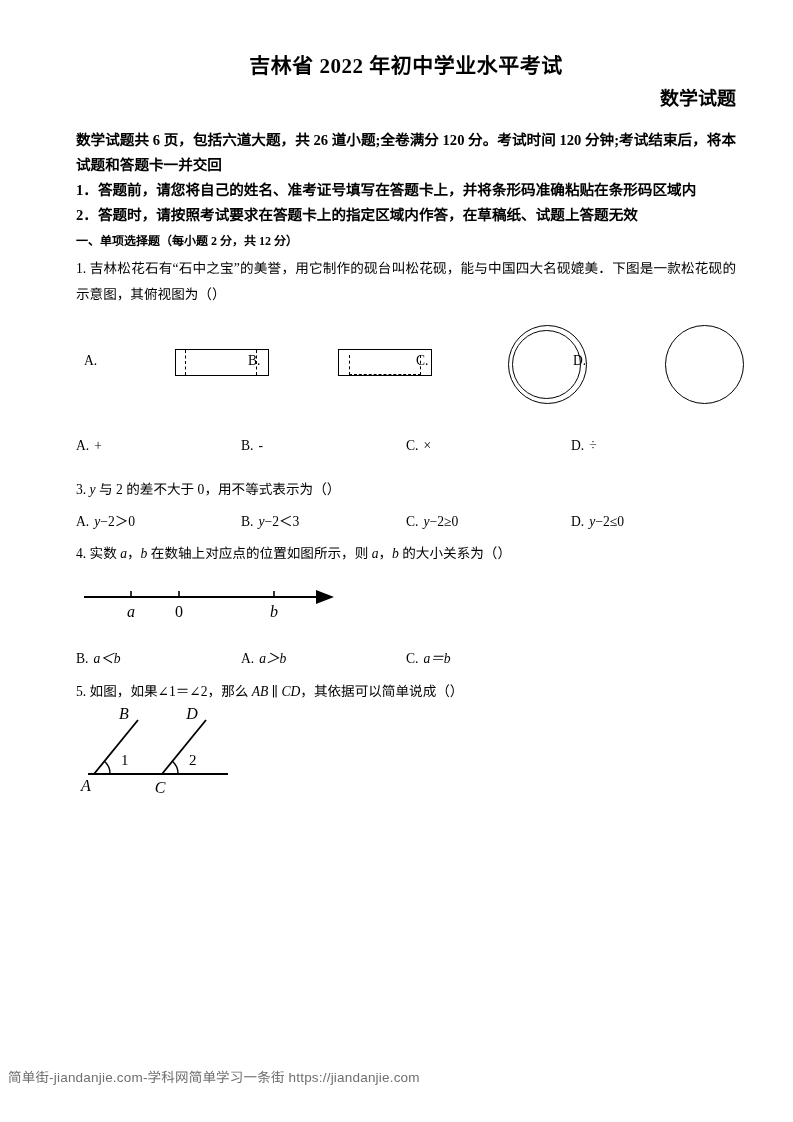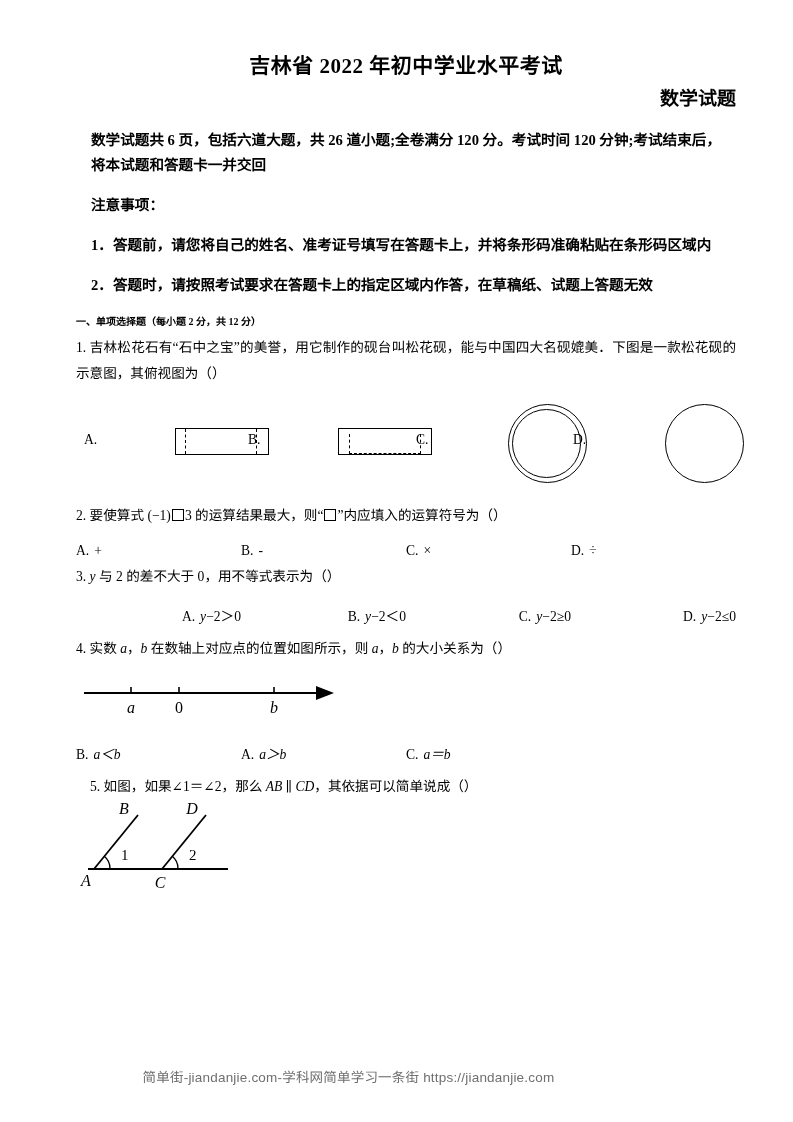--- a/index.html
+++ b/index.html
@@ -50,27 +50,27 @@
 
   
   .instr {
     font-size: 14.6px;
     font-weight: bold;
     line-height: 1.72;
     margin: 0;
     text-align: justify;
   }
   .instr-line {
-    margin: 15px;
+    margin: 0;
   }
   .section-head {
-    font-size: 10px;
+    font-size: 12px;
     font-weight: bold;
     line-height: 1.72;
-    margin: 10px 0 4px 0;
+    margin: 3px 0 4px 0;
   }
 
   
   .q {
     margin: 0;
     font-size: 13.6px;
     line-height: 1.95;
     text-align: justify;
   }
   .q-stem {
@@ -194,39 +194,38 @@
     height: 95px;
     margin-top: 2px;
   }
 
   
   .footer {
     position: absolute;
     left: 0;
     top: 1066px;
     width: 681px;
-    text-align: center;
+    text-align: left;
     font-family: "Liberation Sans", "DejaVu Sans", sans-serif;
     font-size: 13.5px;
     color: #6f6f6f;
     letter-spacing: 0.2px;
   }
   svg { display: block; overflow: visible; }
 </style>
 </head>
 <body>
 
 <div class="page">
   <div class="content">
 
     <h1 class="title-main">吉林省 2022 年初中学业水平考试</h1>
     <h2 class="title-sub">数学试题</h2>
 
     <p class="instr instr-line">数学试题共 6 页，包括六道大题，共 26 道小题;全卷满分 120 分。考试时间 120 分钟;考试结束后，将本试题和答题卡一并交回</p>
-    <p class="instr instr-line">注意事项：</p>
     <p class="instr instr-line">1．答题前，请您将自己的姓名、准考证号填写在答题卡上，并将条形码准确粘贴在条形码区域内</p>
     <p class="instr instr-line">2．答题时，请按照考试要求在答题卡上的指定区域内作答，在草稿纸、试题上答题无效</p>
 
     <p class="section-head">一、单项选择题（每小题 2 分，共 12 分）</p>
 
     <p class="q q-stem">
       <span>1.</span>
       <span>吉林松花石有“石中之宝”的美誉，用它制作的砚台叫松花砚，能与中国四大名砚媲美．下图是一款松花砚的示意图，其俯视图为（</span><span class="paren">）</span>
     </p>
 
@@ -244,38 +243,34 @@
       </div>
 
       <span class="ol" style="left:340px; top:34px;">C.</span>
       <div class="circ-outer"></div>
       <div class="circ-inner"></div>
 
       <span class="ol" style="left:497px; top:34px;">D.</span>
       <div class="circ-d"></div>
     </div>
 
-    <p class="q q-stem">
-      <span>2.</span>
-      <span>要使算式 (−1)</span><span class="mbox"></span><span>3 的运算结果最大，则“</span><span class="mbox"></span><span>”内应填入的运算符号为（</span><span class="paren">）</span>
-    </p>
     <div class="opts" style="margin-top:8px;">
       <div><span class="opt-lbl">A.</span><span>+</span></div>
       <div><span class="opt-lbl">B.</span><span>-</span></div>
       <div><span class="opt-lbl">C.</span><span>×</span></div>
       <div><span class="opt-lbl">D.</span><span>÷</span></div>
     </div>
 
-    <p class="q q-stem" style="margin-top:0;">
+    <p class="q q-stem" style="margin-top:18px;">
       <span>3.</span>
       <span class="mi">y</span><span> 与 2 的差不大于 0，用不等式表示为（</span><span class="paren">）</span>
     </p>
-    <div class="opts" style="margin-top:12px;text-align:right;">
+    <div class="opts" style="margin-top:4px;">
       <div><span class="opt-lbl">A.</span><span class="mi">y</span><span>−2＞0</span></div>
-      <div><span class="opt-lbl">B.</span><span class="mi">y</span><span>−2＜0</span></div>
+      <div><span class="opt-lbl">B.</span><span class="mi">y</span><span>−2＜3</span></div>
       <div><span class="opt-lbl">C.</span><span class="mi">y</span><span>−2≥0</span></div>
       <div><span class="opt-lbl">D.</span><span class="mi">y</span><span>−2≤0</span></div>
     </div>
 
     <p class="q q-stem" style="margin-top:6px;">
       <span>4.</span>
       <span>实数 </span><span class="mi">a</span><span>，</span><span class="mi">b</span><span> 在数轴上对应点的位置如图所示，则 </span><span class="mi">a</span><span>，</span><span class="mi">b</span><span> 的大小关系为（</span><span class="paren">）</span>
     </p>
 
     <div class="fig fig-numline">
@@ -291,21 +286,21 @@
         <text x="198" y="44" font-size="16" font-style="italic" text-anchor="middle" font-family="Liberation Serif, serif" fill="#000">b</text>
       </svg>
     </div>
 
     <div class="opts" style="margin-top:2px;">
       <div><span class="opt-lbl">B.</span><span class="mi">a＜b</span></div>
       <div><span class="opt-lbl">A.</span><span class="mi">a＞b</span></div>
       <div><span class="opt-lbl">C.</span><span class="mi">a＝b</span></div>
     </div>
 
-    <p class="q q-stem" style="margin-top:6px;margin-left:14px;">
+    <p class="q q-stem" style="margin-top:6px;">
       <span>5.</span>
       <span>如图，如果∠1＝∠2，那么 </span><span class="mi">AB</span><span> ∥ </span><span class="mi">CD</span><span>，其依据可以简单说成（</span><span class="paren">）</span>
     </p>
 
     <div class="fig fig-geo">
       <svg width="230" height="92" viewBox="0 0 230 92">
 
         <line x1="12" y1="67" x2="152" y2="67" stroke="#000" stroke-width="2"></line>
 
         <line x1="18" y1="67" x2="62" y2="13" stroke="#000" stroke-width="1.8"></line>

